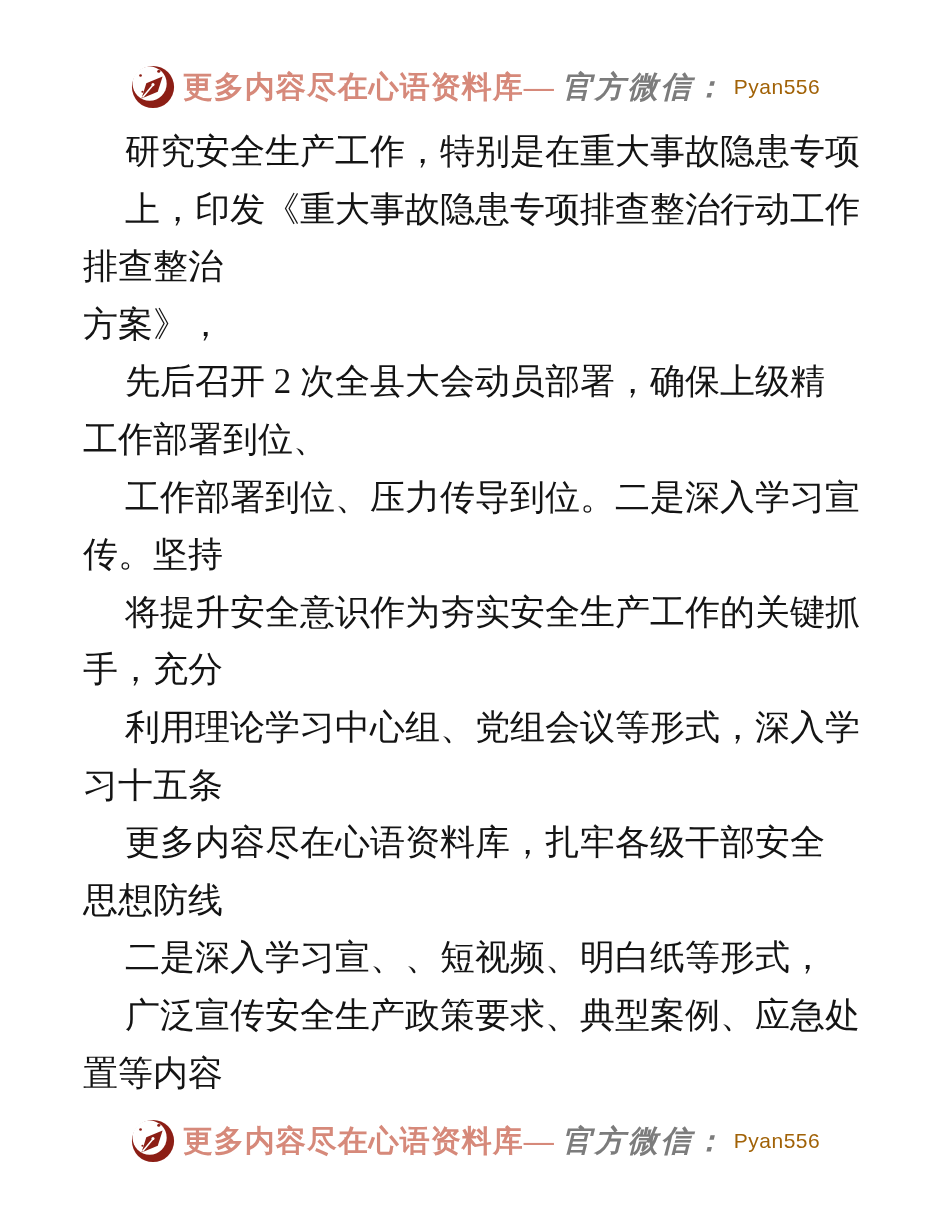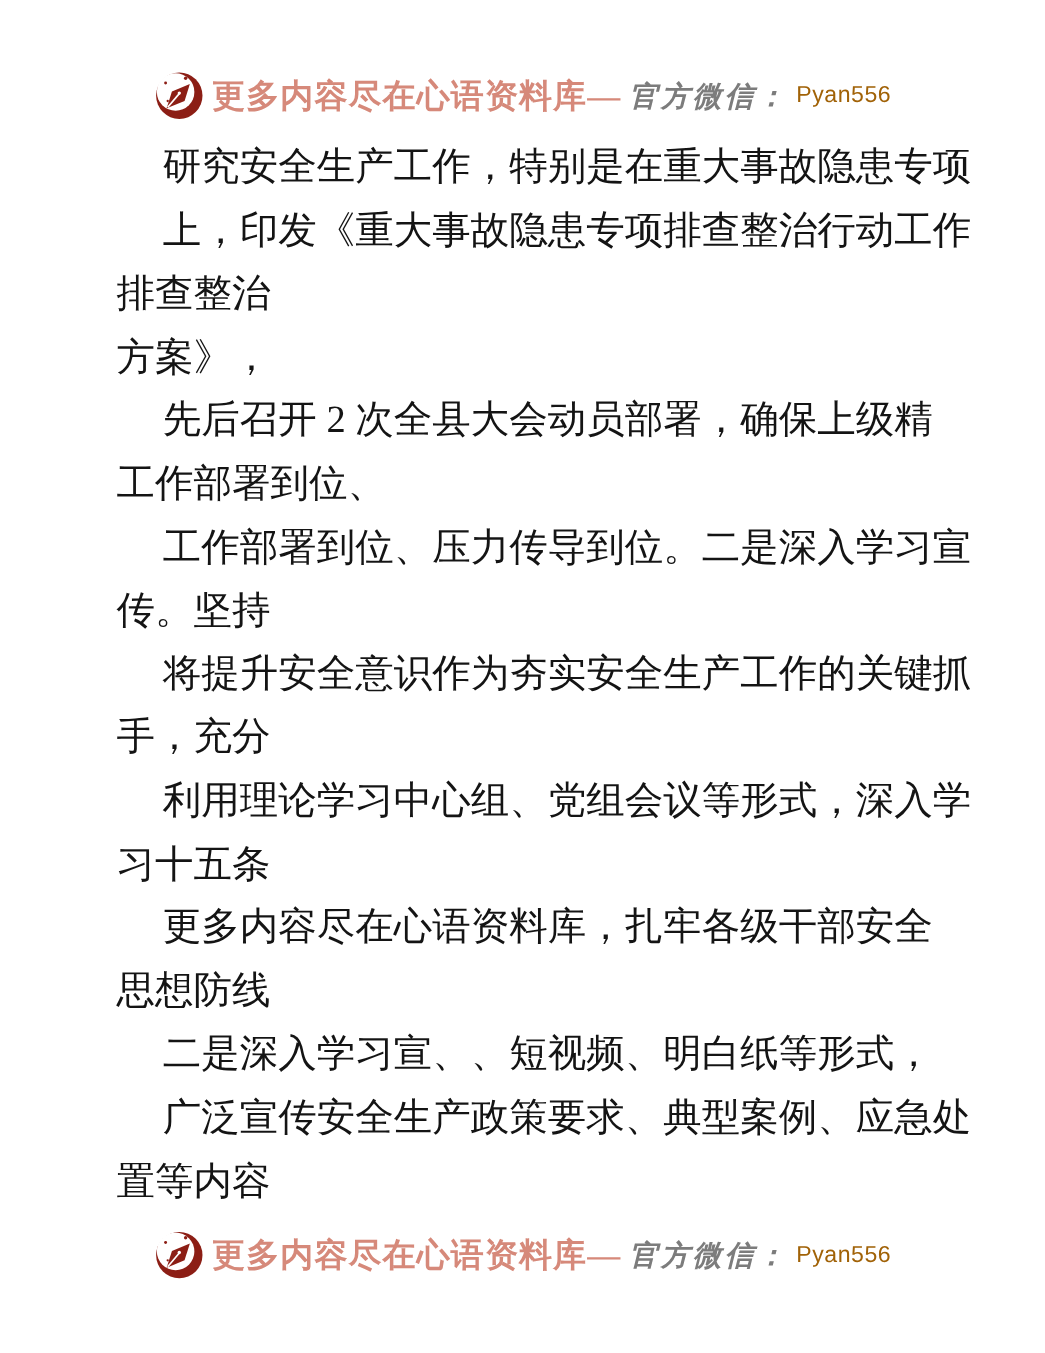--- a/index.html
+++ b/index.html
@@ -34,38 +34,37 @@
     height: 46px;
     flex: 0 0 auto;
   }
   .wm-main {
     font-size: 30px;
     font-weight: 600;
     color: #d6897a;
     letter-spacing: 1px;
   }
   .wm-label {
-    font-size: 26px;
+    font-size: 30px;
     font-style: italic;
     font-weight: 600;
     color: #7c7c7c;
     letter-spacing: 3px;
   }
   .wm-id {
     font-family: "Liberation Sans", sans-serif;
     font-size: 21px;
     color: #a16207;
     letter-spacing: 0.5px;
   }
   .doc-body {
     position: absolute;
     top: 123px;
     left: 83px;
     width: 790px;
-    margin-left: 23px;
   }
   .line {
     font-size: 35px;
     line-height: 57.6px;
     height: 57.6px;
     color: #141414;
     white-space: nowrap;
     letter-spacing: 0px;
   }
   .line.indent {

